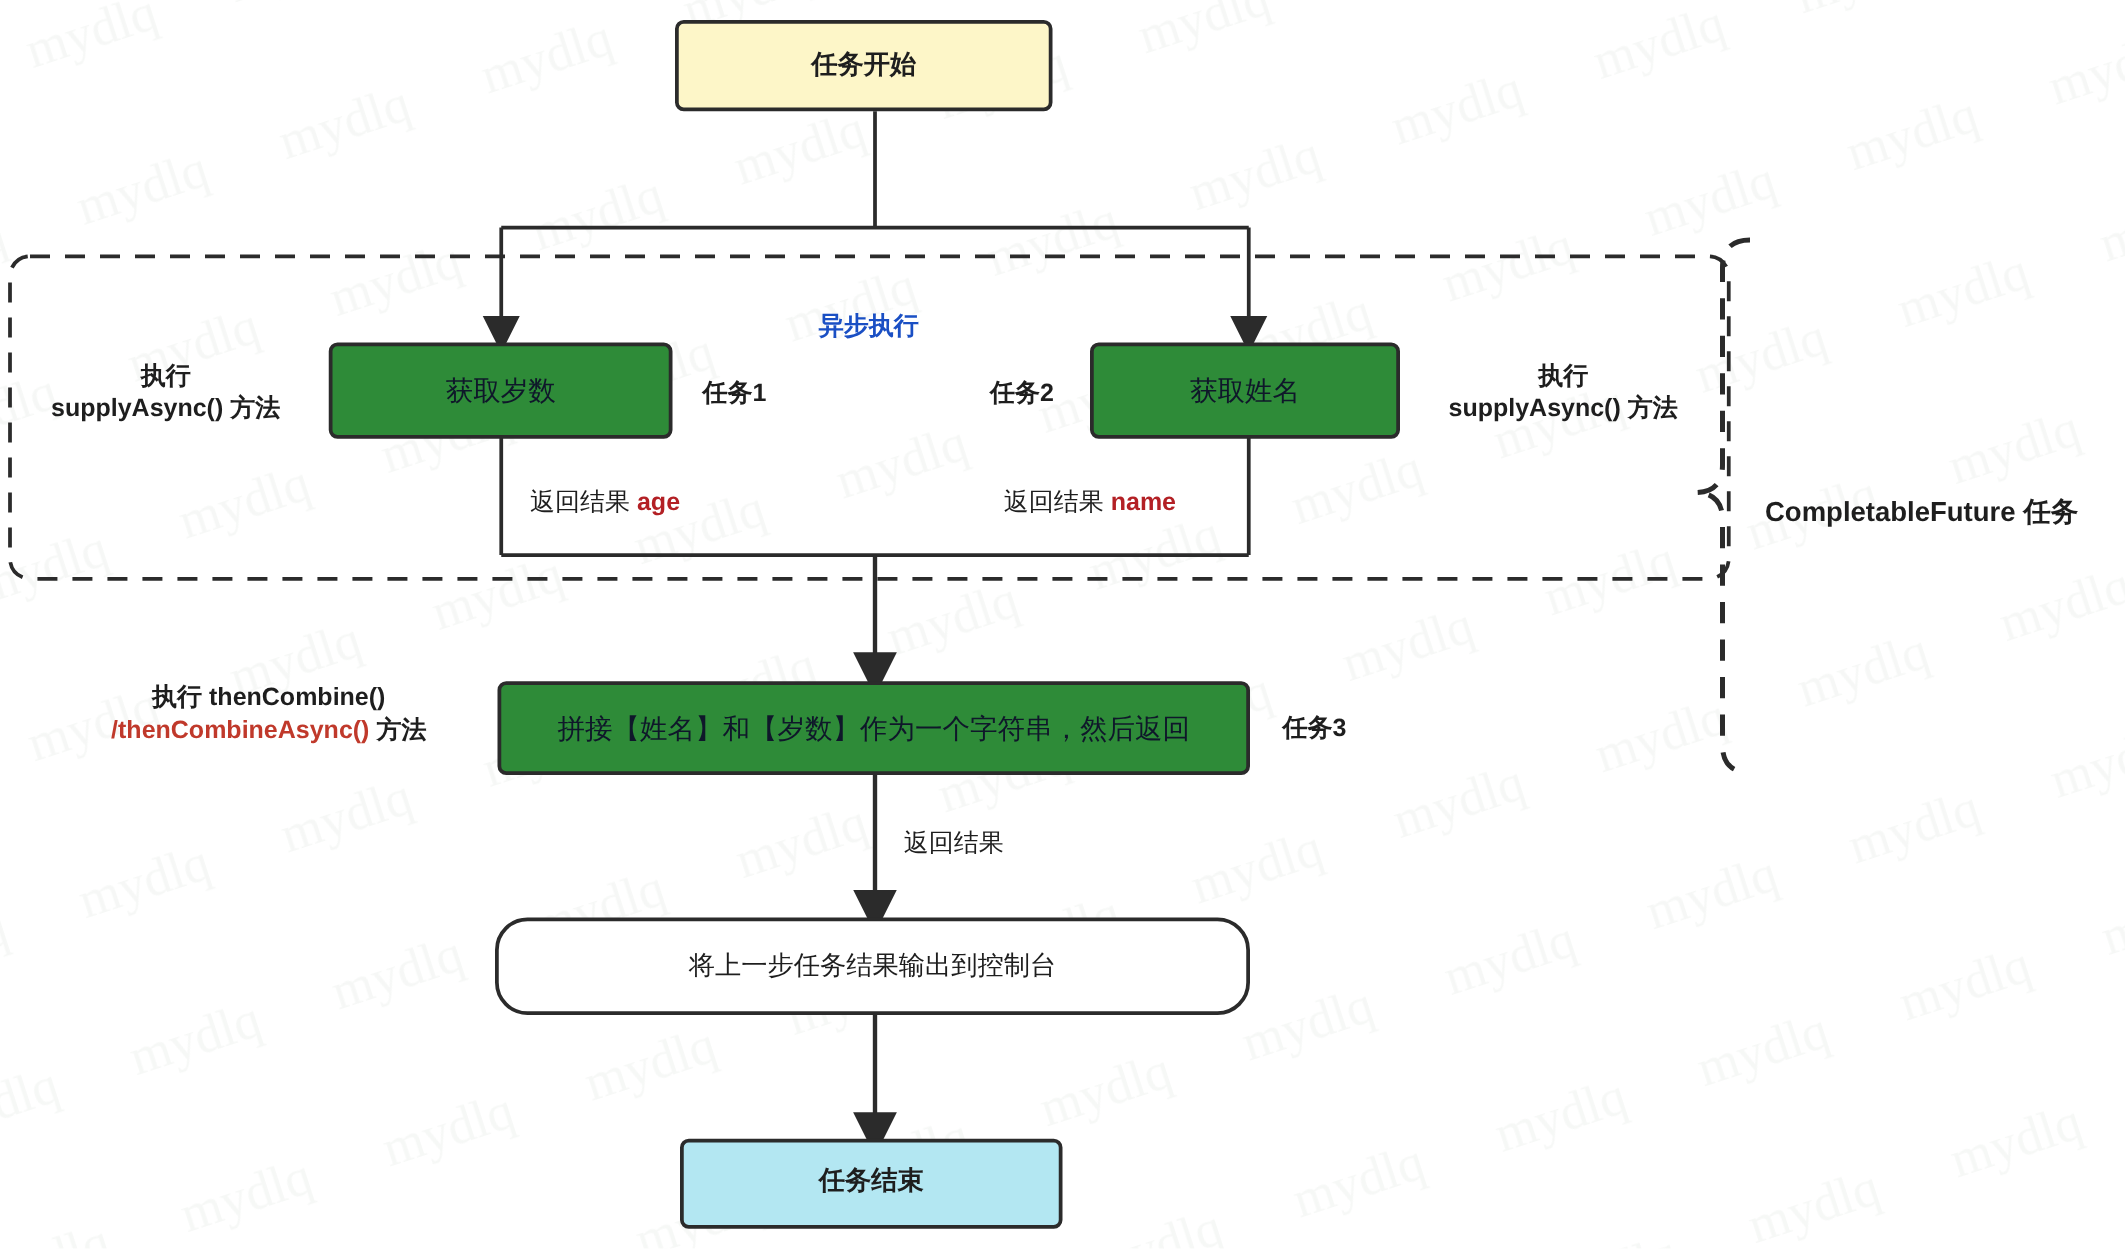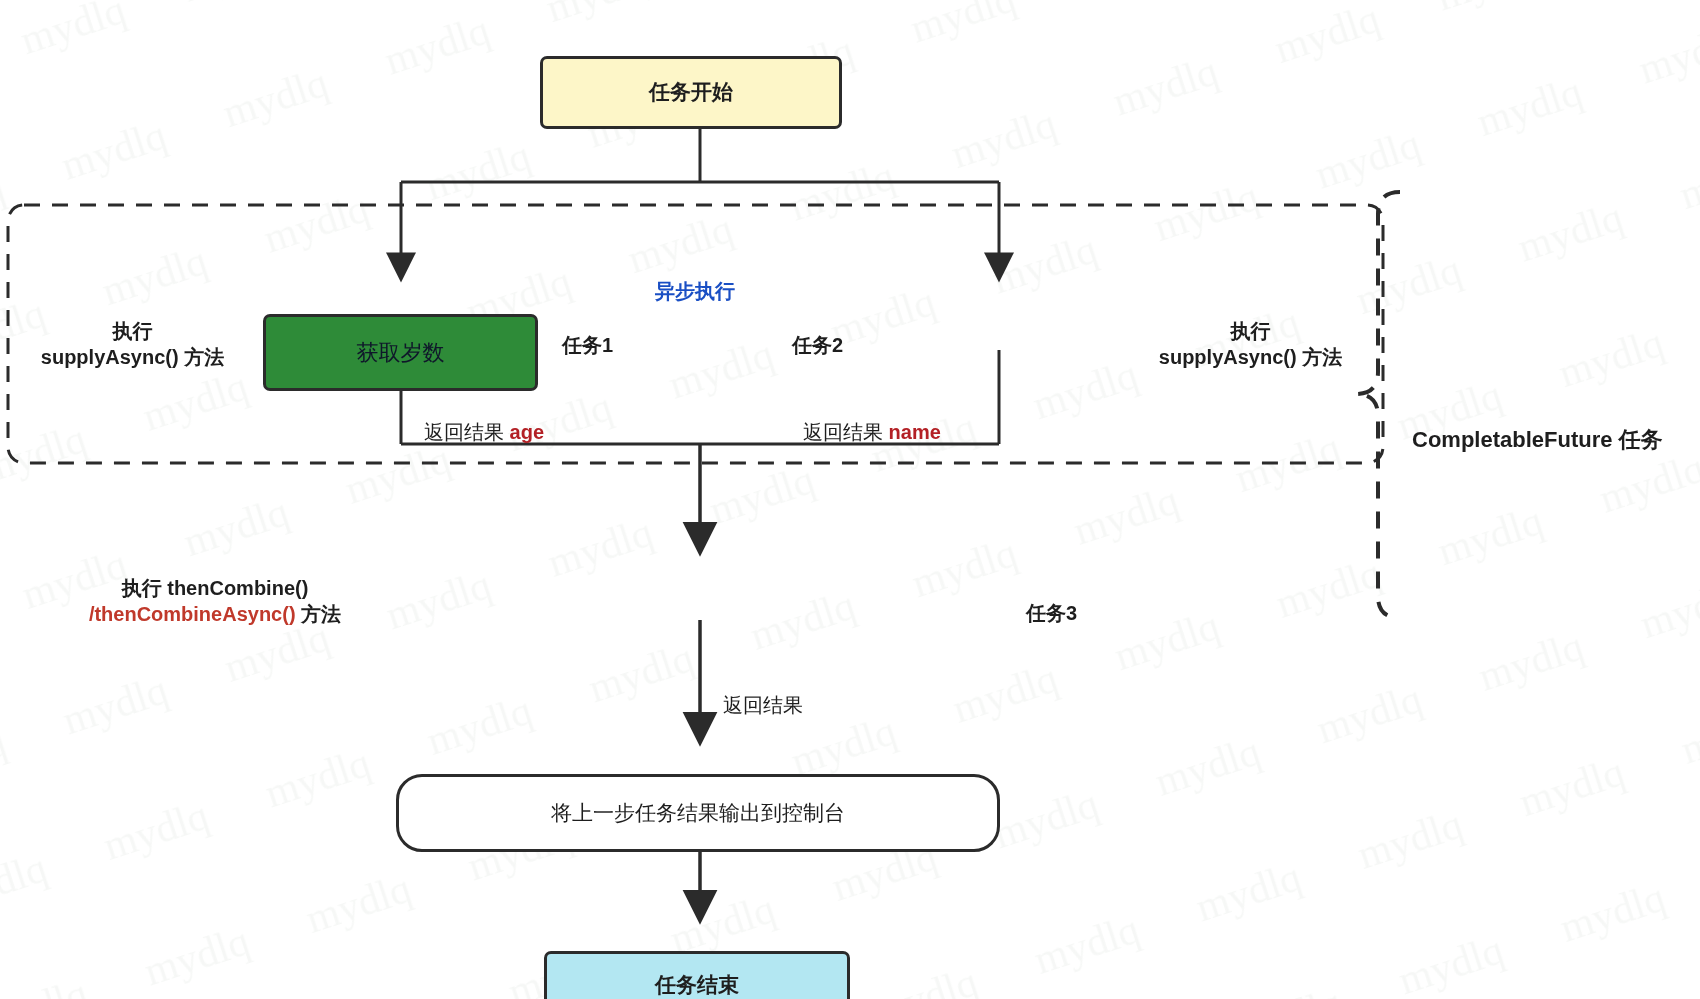--- a/index.html
+++ b/index.html
@@ -30,21 +30,20 @@
   .node {
     position: absolute;
     box-sizing: border-box;
     border: 3px solid #2b2b2b;
     border-radius: 7px;
     display: flex;
     align-items: center;
     justify-content: center;
     text-align: center;
     line-height: 1.25;
-    margin-top: 40px;
   }
   .node-start {
     background: #fdf6c8;
     color: #1e1e1e;
     font-weight: bold;
     font-size: 21px;
   }
   .node-end {
     background: #b3e7f2;
     color: #1e1e1e;
@@ -63,21 +62,20 @@
     color: #1e1e1e;
     font-size: 21px;
     border-radius: 26px;
   }
   
   .lbl {
     position: absolute;
     color: #1e1e1e;
     white-space: nowrap;
     line-height: 1.32;
-    margin-top: 30px;
   }
   .lbl-bold {
     font-weight: bold;
     font-size: 20px;
   }
   .lbl-plain {
     font-size: 20px;
   }
   .lbl-center {
     text-align: center;
@@ -153,21 +151,27 @@
   </svg>
 
   <div class="node node-start" style="left:540px; top:16px; width:302px; height:73px;">
     <span>任务开始</span>
   </div>
 
   <div class="node node-task" style="left:263px; top:274px; width:275px; height:77px;">
     <span>获取岁数</span>
   </div>
 
-
+  <div class="node node-task" style="left:872px; top:274px; width:248px; height:77px;">
+    <span>获取姓名</span>
+  </div>
+
+  <div class="node node-task" style="left:398px; top:545px; width:602px; height:75px;">
+    <span>拼接【姓名】和【岁数】作为一个字符串，然后返回</span>
+  </div>
 
   <div class="node node-plain" style="left:396px; top:734px; width:604px; height:78px;">
     <span>将上一步任务结果输出到控制台</span>
   </div>
 
   <div class="node node-end" style="left:544px; top:911px; width:306px; height:72px;">
     <span>任务结束</span>
   </div>
 
   <div class="lbl lbl-bold accent-blue" style="left:655px; top:248px;">异步执行</div>

